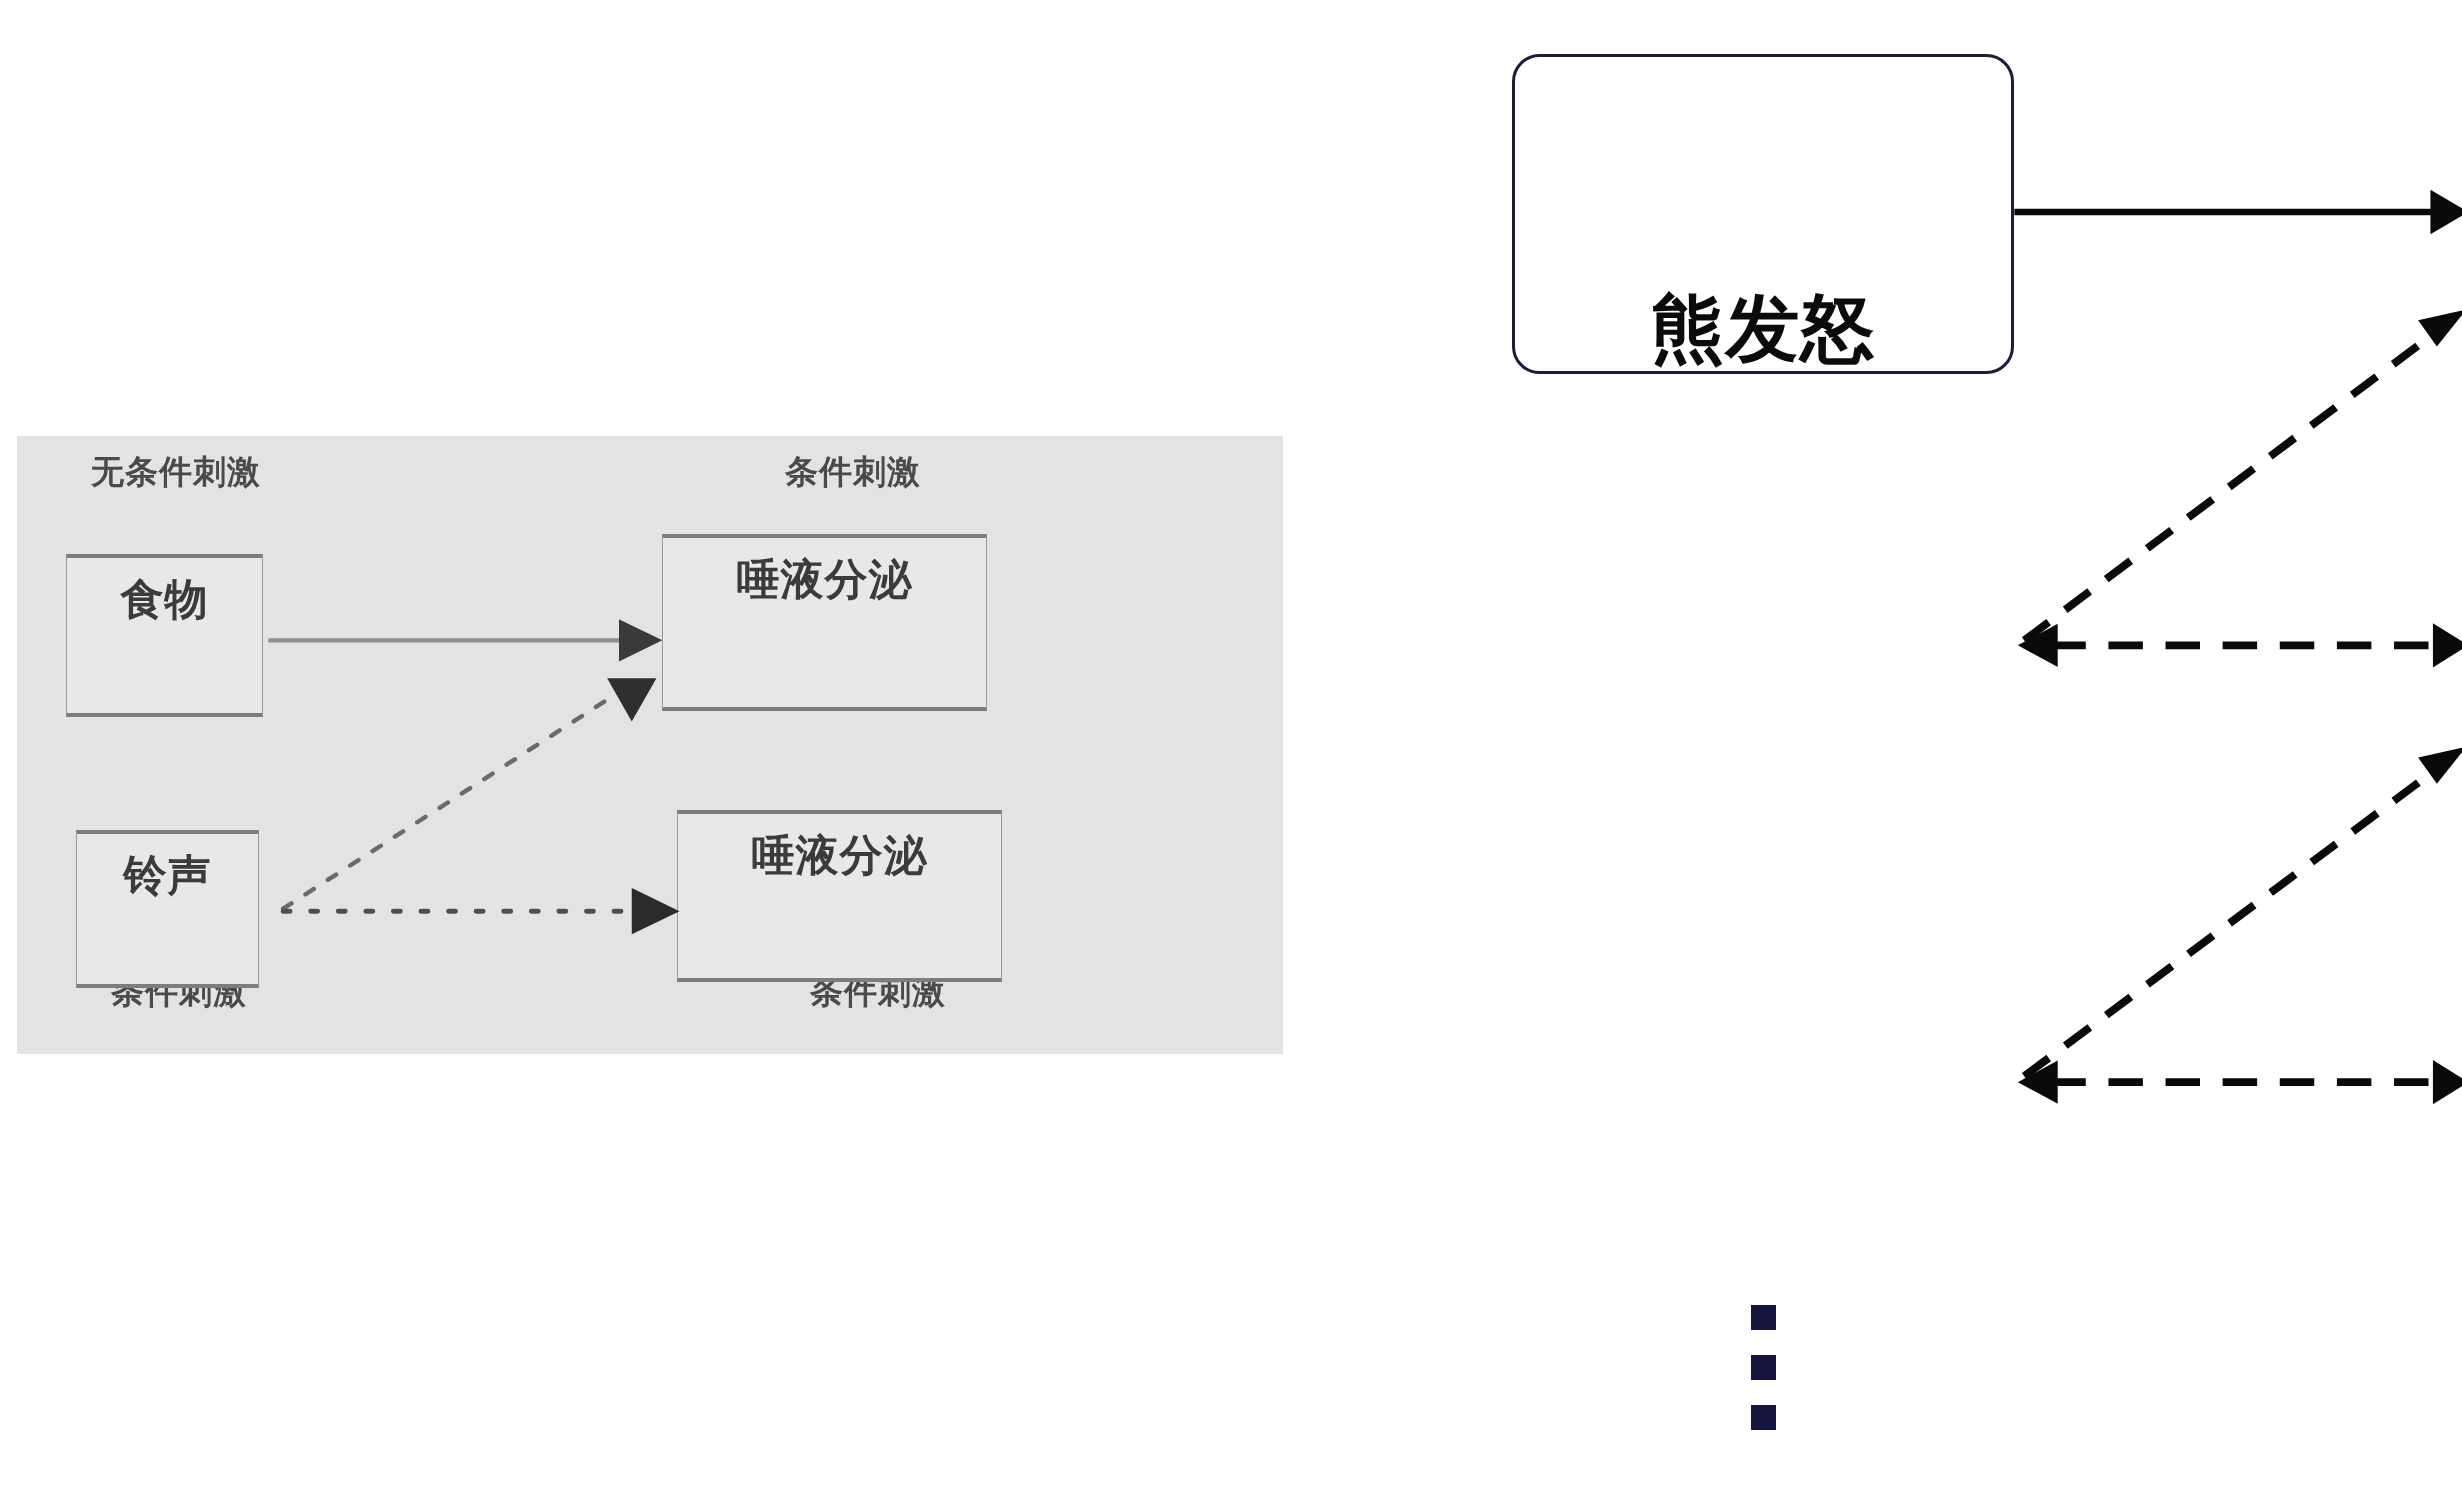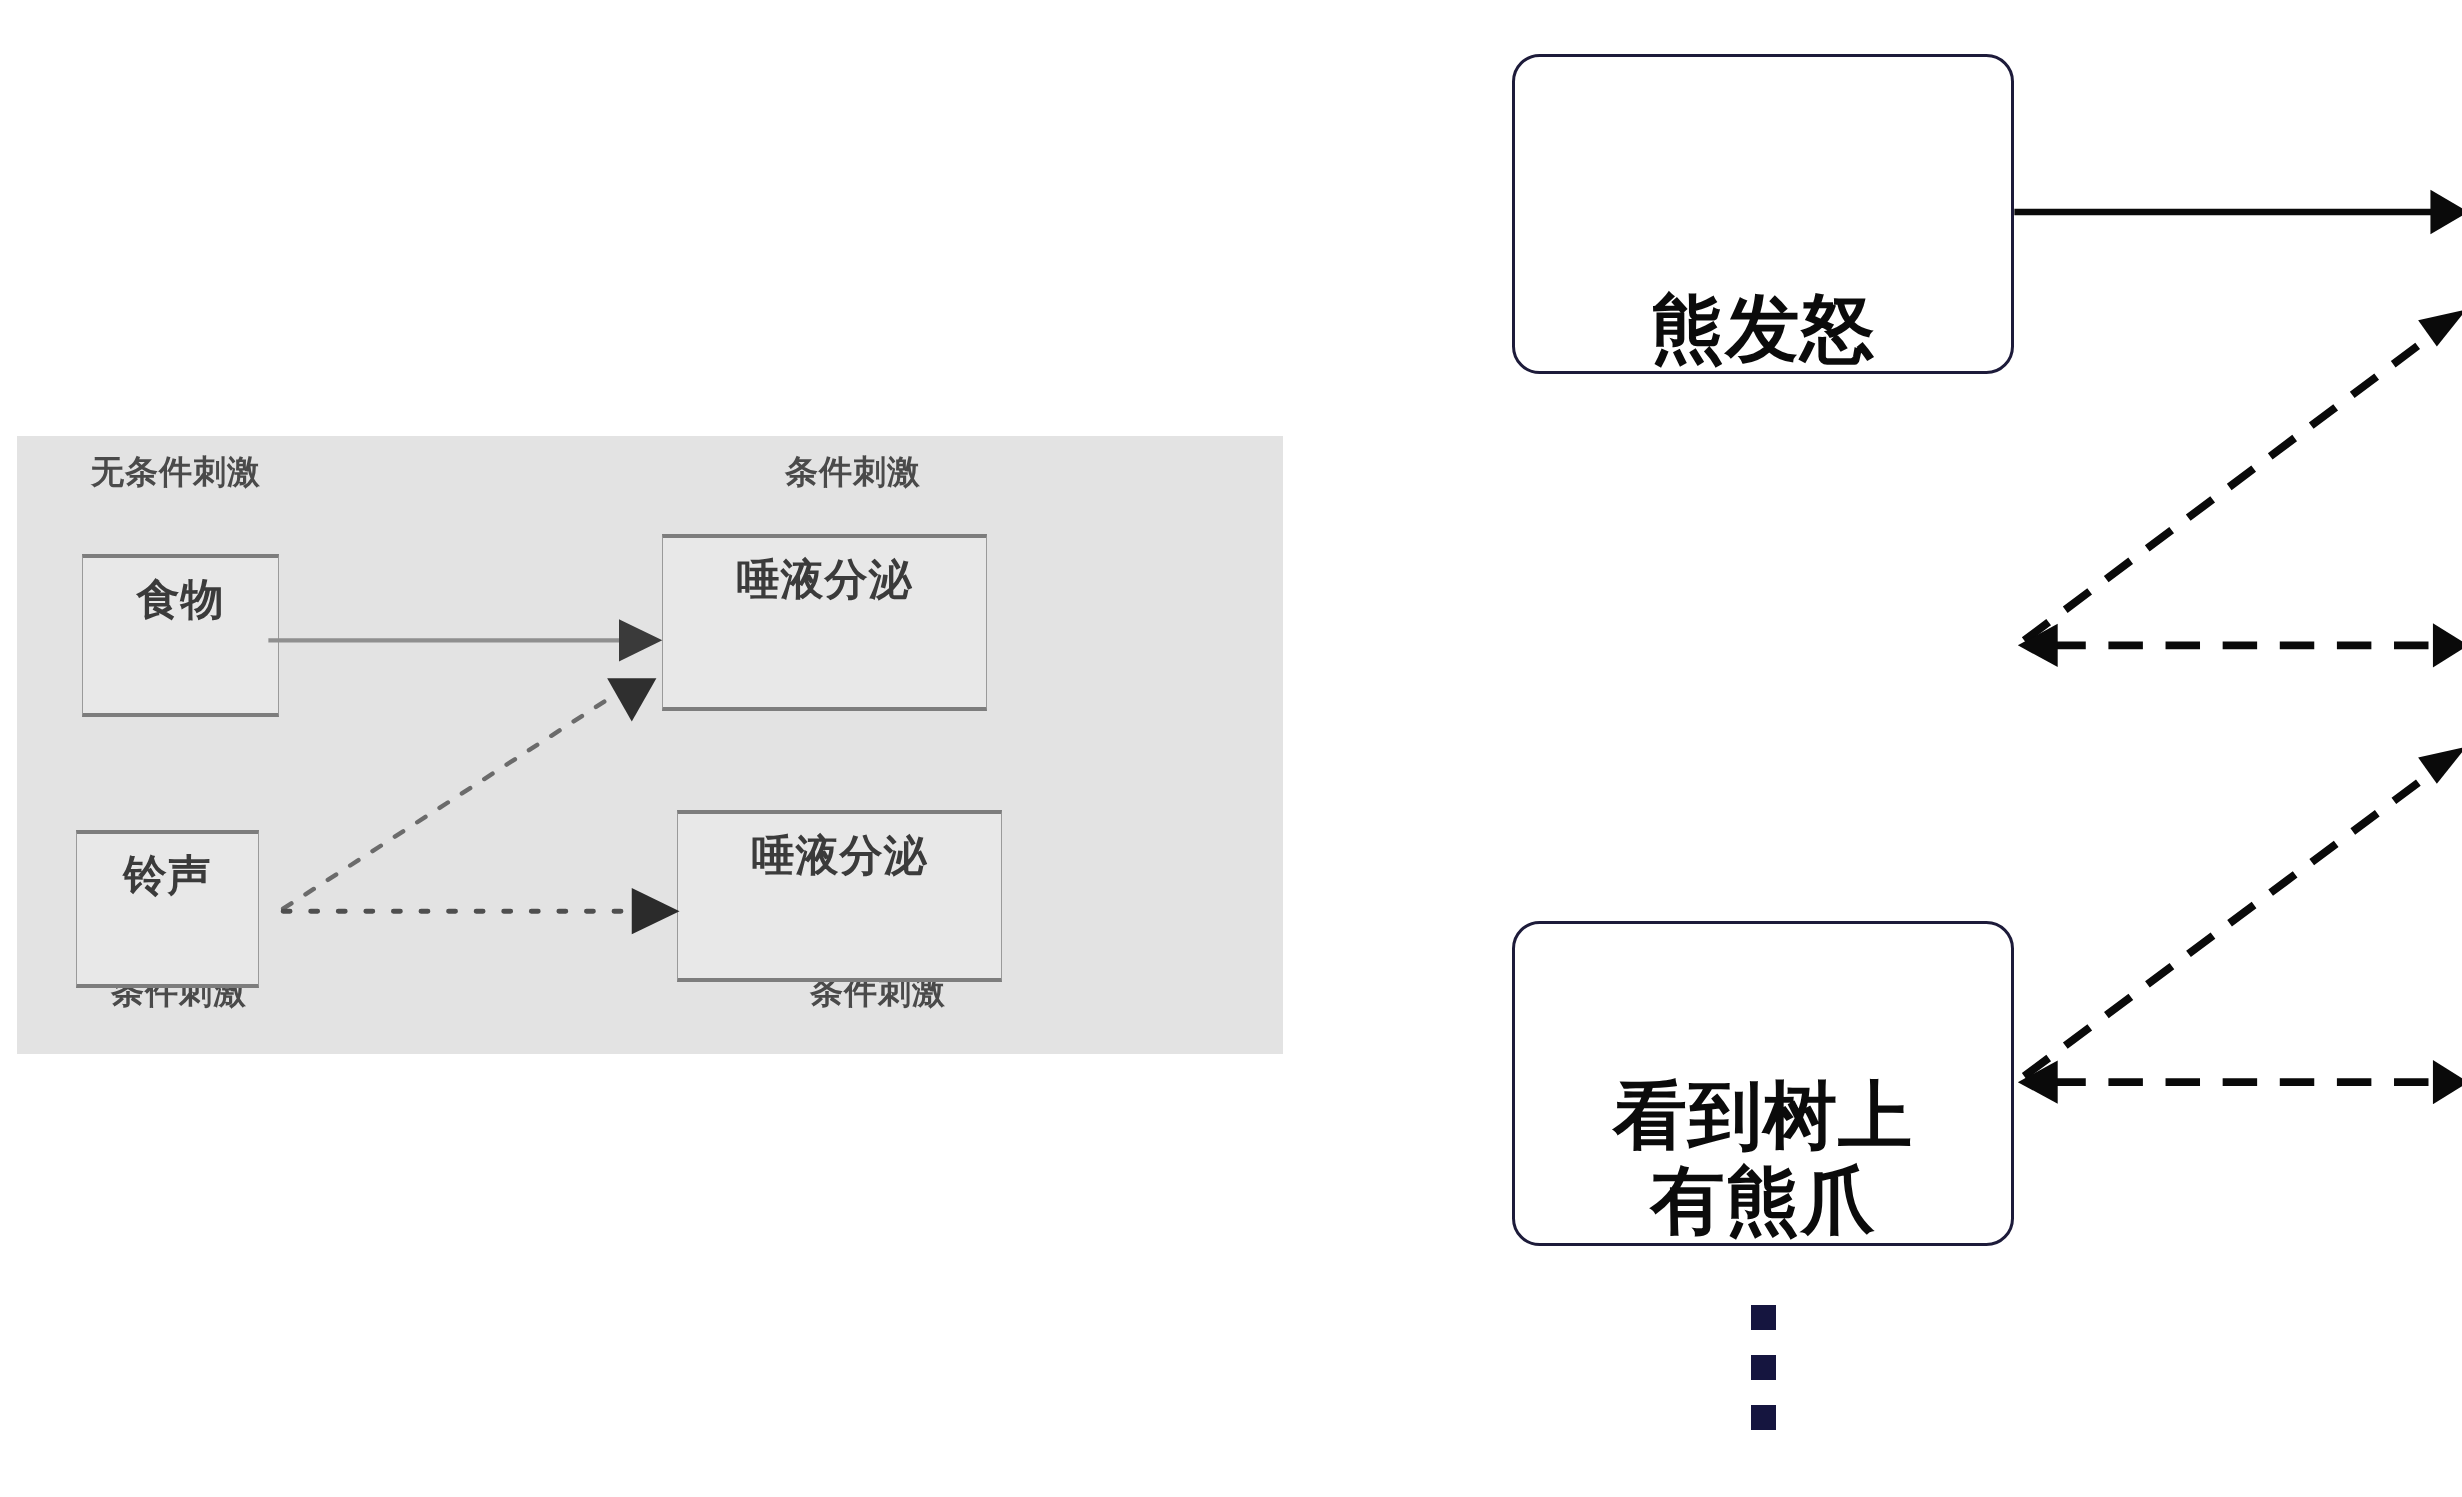--- a/index.html
+++ b/index.html
@@ -15,21 +15,21 @@
   #pv-lbl-ur{left:768px;top:13.8px;}
   #pv-lbl-cs{left:94px;top:534px;}
   #pv-lbl-cr{left:793px;top:534px;}
 
   .pv-box{position:absolute;background:#e8e8e8;border:1.5px solid #9a9a9a;
           border-top:4.4px solid #7d7d7d;border-bottom:4.4px solid #7d7d7d;
           box-sizing:border-box;}
   .pv-box span{display:block;text-align:center;color:#3b3b3b;
                font-size:43px;font-weight:700;padding-top:12.8px;letter-spacing:1px;
                white-space:nowrap;}
-  #pv-box-food{left:49px;top:118px;width:197px;height:163px;margin-left:16px;}
+  #pv-box-food{left:49px;top:118px;width:197px;height:163px;}
   #pv-box-saliva1{left:645px;top:98px;width:325px;height:177px;}
   #pv-box-bell{left:59px;top:394px;width:183px;height:158px;}
   #pv-box-saliva2{left:660px;top:374px;width:325px;height:172px;}
 
   #pavlov-svg{position:absolute;left:0;top:0;width:1266px;height:618px;}
 
   
   #td-panel{position:absolute;left:1453px;top:0;width:1853px;height:1498px;}
   .td-box{position:absolute;box-sizing:border-box;background:#fff;
           border-radius:27.6px;display:flex;align-items:flex-end;justify-content:center;
@@ -143,26 +143,20 @@
                C 3412 1850 3310 1730 3130 1690
                L 3130 1200 Z" fill="url(#loopGrad)"></path>
     </g>
   </svg>
 
   <div class="td-box td-left" id="td-bear-angry">
     <span class="cn">熊发怒</span>
   </div>
 
 
-  <div class="td-box td-left" id="td-see-claw">
-    <div>
-      <div class="cn">看到树上</div>
-      <div class="cn">有熊爪</div>
-    </div>
-  </div>
 
   <div class="dots" id="dots-left">
     <i></i>
     <i></i>
     <i></i>
   </div>
 
 </div>
 
 

